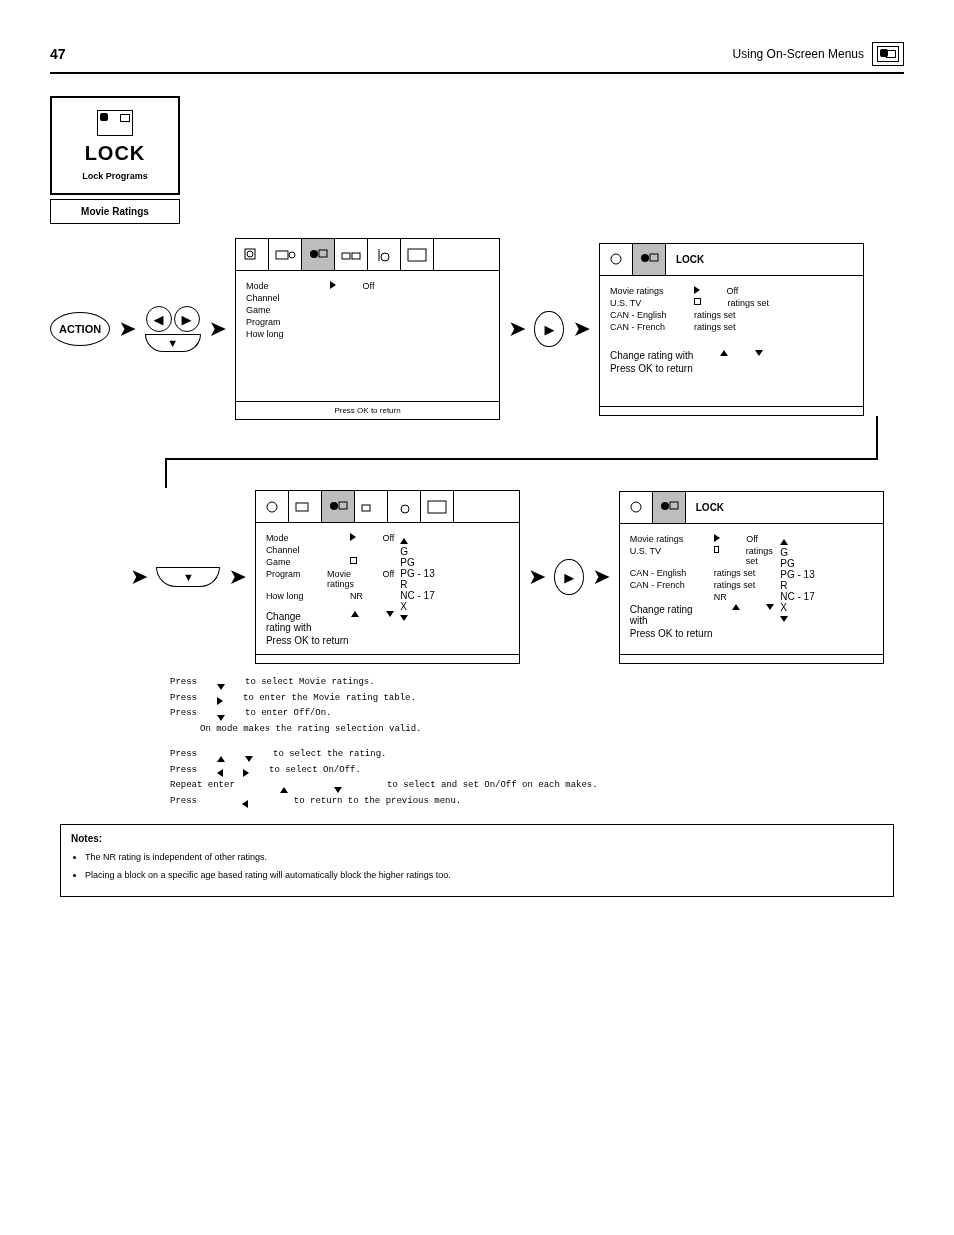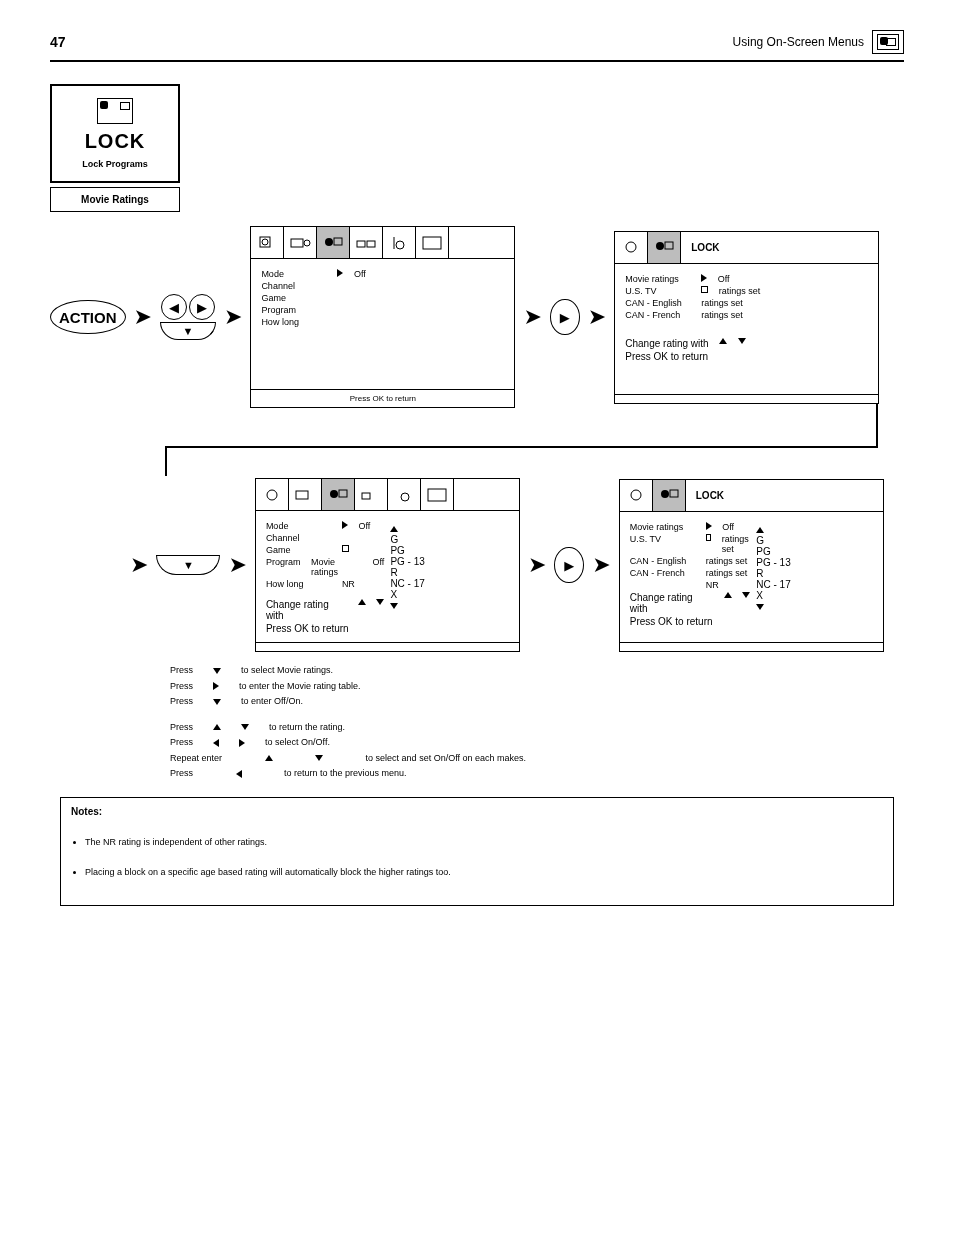--- a/index.html
+++ b/index.html
@@ -6,21 +6,21 @@
   body {
     margin: 0;
     padding: 0;
     font-family: Arial, Helvetica, sans-serif;
     font-size: 10px;
     background: #fff;
     color: #000;
     width: 954px;
   }
   .page {
-    padding: 30px 50px 20px 50px;
+    padding: 42px 50px 20px 50px;
     position: relative;
   }
   .topbar {
     display: flex;
     justify-content: space-between;
     align-items: center;
     border-bottom: 2px solid #000;
     padding-bottom: 6px;
     margin-bottom: 12px;
   }
@@ -35,21 +35,21 @@
   .title-box {
     border: 2.5px solid #000; padding: 12px 10px; width: 130px; margin-top:10px;
     display:flex; flex-direction:column; align-items:center; gap:6px;
   }
   .title-text { font-size:20px; font-weight:bold; letter-spacing:1px;}
   .subtitle-box {
     border: 1.5px solid #000; width:130px; text-align:center; padding:6px 4px; font-weight:bold; font-size:10px; margin-top:4px;
   }
   .flow-row { display:flex; align-items:center; gap:8px; margin: 10px 0 0 0; }
   .flow-row.start { margin-left:0px; }
-  .btn-oval { border:1.5px solid #000; border-radius:50%; padding:4px 8px; font-size:15px; font-weight:bold; display:inline-flex; align-items:center; justify-content:center; min-width:36px; height:34px;}
+  .btn-oval { border:1.5px solid #000; border-radius:50%; padding:4px 8px; font-size:11px; font-weight:bold; display:inline-flex; align-items:center; justify-content:center; min-width:36px; height:34px;}
   .btn-nav { border:1.5px solid #000; border-radius:50%; width:26px; height:26px; display:inline-flex; align-items:center; justify-content:center; font-size:13px; line-height:1;}
   .nav-pair { display:flex; flex-direction:column; align-items:center; gap:2px;}
   .nav-h { display:flex; gap:2px;}
   .nav-down { border:1.5px solid #000; width:56px; height:18px; border-radius:0 0 28px 28px; display:flex; align-items:center; justify-content:center; font-size:11px;}
   .arrow-big { font-size:22px; line-height:1; }
   .screen {
     border: 1.5px solid #000; width: 265px; background:#fff;
   }
   .screen-tabs {
     display:flex; border-bottom:1px solid #000; height:32px;
@@ -57,38 +57,38 @@
   .screen-tabs .tab {
     border-right:1px solid #000; flex:0 0 auto; display:flex; align-items:center; justify-content:center; padding:2px 3px;
     background:#fff;
   }
   .screen-tabs .tab.sel { background:#bdbdbd; }
   .screen-tabs .tab svg { display:block; }
   .screen-tabs .tabtitle {
     flex:1; display:flex; align-items:center; padding-left:10px; font-weight:bold; font-size:10px;
   }
   .screen-body { padding: 8px 10px 6px 10px; font-size:9px; min-height:130px; }
-  .screen-body .row { display:flex; gap:4px; align-items:flex-start; margin:2px 0; }
+  .screen-body .row { display:flex; gap:12px; align-items:flex-start; margin:2px 0; }
   .screen-body .lbl { min-width:72px; }
   .screen-foot { border-top:1px solid #000; padding:4px 8px; font-size:8px; display:flex; justify-content:space-between;}
   .screen-foot.single { justify-content:center; }
   .tri { display:inline-block; width:0; height:0; }
   .tri.r { border-left:6px solid #000; border-top:4px solid transparent; border-bottom:4px solid transparent;}
   .tri.l { border-right:6px solid #000; border-top:4px solid transparent; border-bottom:4px solid transparent;}
   .tri.u { border-bottom:6px solid #000; border-left:4px solid transparent; border-right:4px solid transparent;}
   .tri.d { border-top:6px solid #000; border-left:4px solid transparent; border-right:4px solid transparent;}
   .sq { display:inline-block; width:7px; height:7px; border:1px solid #000; }
   .instr { margin: 12px 0 0 120px; font-size:9px; line-height:1.5; }
-  .instr .line { display:flex; gap:20px; align-items:center; margin:2px 0;}
+  .instr .line { display:flex; gap:20px; align-items:flex-end; margin:2px 0;font-family:Liberation Mono, monospace;}
   .note-box {
     border: 1.5px solid #000; padding: 8px 10px; margin: 16px 10px 0 10px; font-size:9px; position:relative;
   }
   .note-box .note-title { font-weight:bold; font-size:10px; margin-bottom:4px;}
   .note-box ul { margin:0; padding-left:14px; }
-  .note-box li { margin:20px 0; }
+  .note-box li { margin:8px 0; }
   .two-col { display:flex; gap:6px; }
   .two-col .colA, .two-col .colB { flex:1; }
   .mini { font-size:10px; }
   svg.tabicon { width:26px; height:24px; }
 </style>
 </head>
 <body>
 <div class="page">
 
 <div class="topbar">
@@ -376,26 +376,29 @@
   <div class="line">
         <span>Press</span>
         <span class="tri r"></span>
         <span>to enter the Movie rating table.</span>
       </div>
   <div class="line">
         <span>Press</span>
         <span class="tri d"></span>
         <span>to enter Off/On.</span>
       </div>
+  <div class="line" style="margin-left:30px;">
+        <span>On mode makes the rating selection valid.</span>
+      </div>
   <div style="height:8px;"></div>
   <div class="line">
         <span>Press</span>
         <span class="tri u"></span>
         <span class="tri d"></span>
-        <span>to return the rating.</span>
+        <span>to select the rating.</span>
       </div>
   <div class="line">
         <span>Press</span>
         <span class="tri l"></span>
         <span class="tri r"></span>
         <span>to select On/Off.</span>
       </div>
   <div class="line"><span>Repeat enter</span>&nbsp;<span class="tri u"></span>&nbsp;<span class="tri d"></span>&nbsp;<span>to select and set On/Off on each makes.</span></div>
   <div class="line"><span>Press</span>&nbsp;<span class="tri l"></span>&nbsp;<span>to return to the previous menu.</span></div>
 </div>

